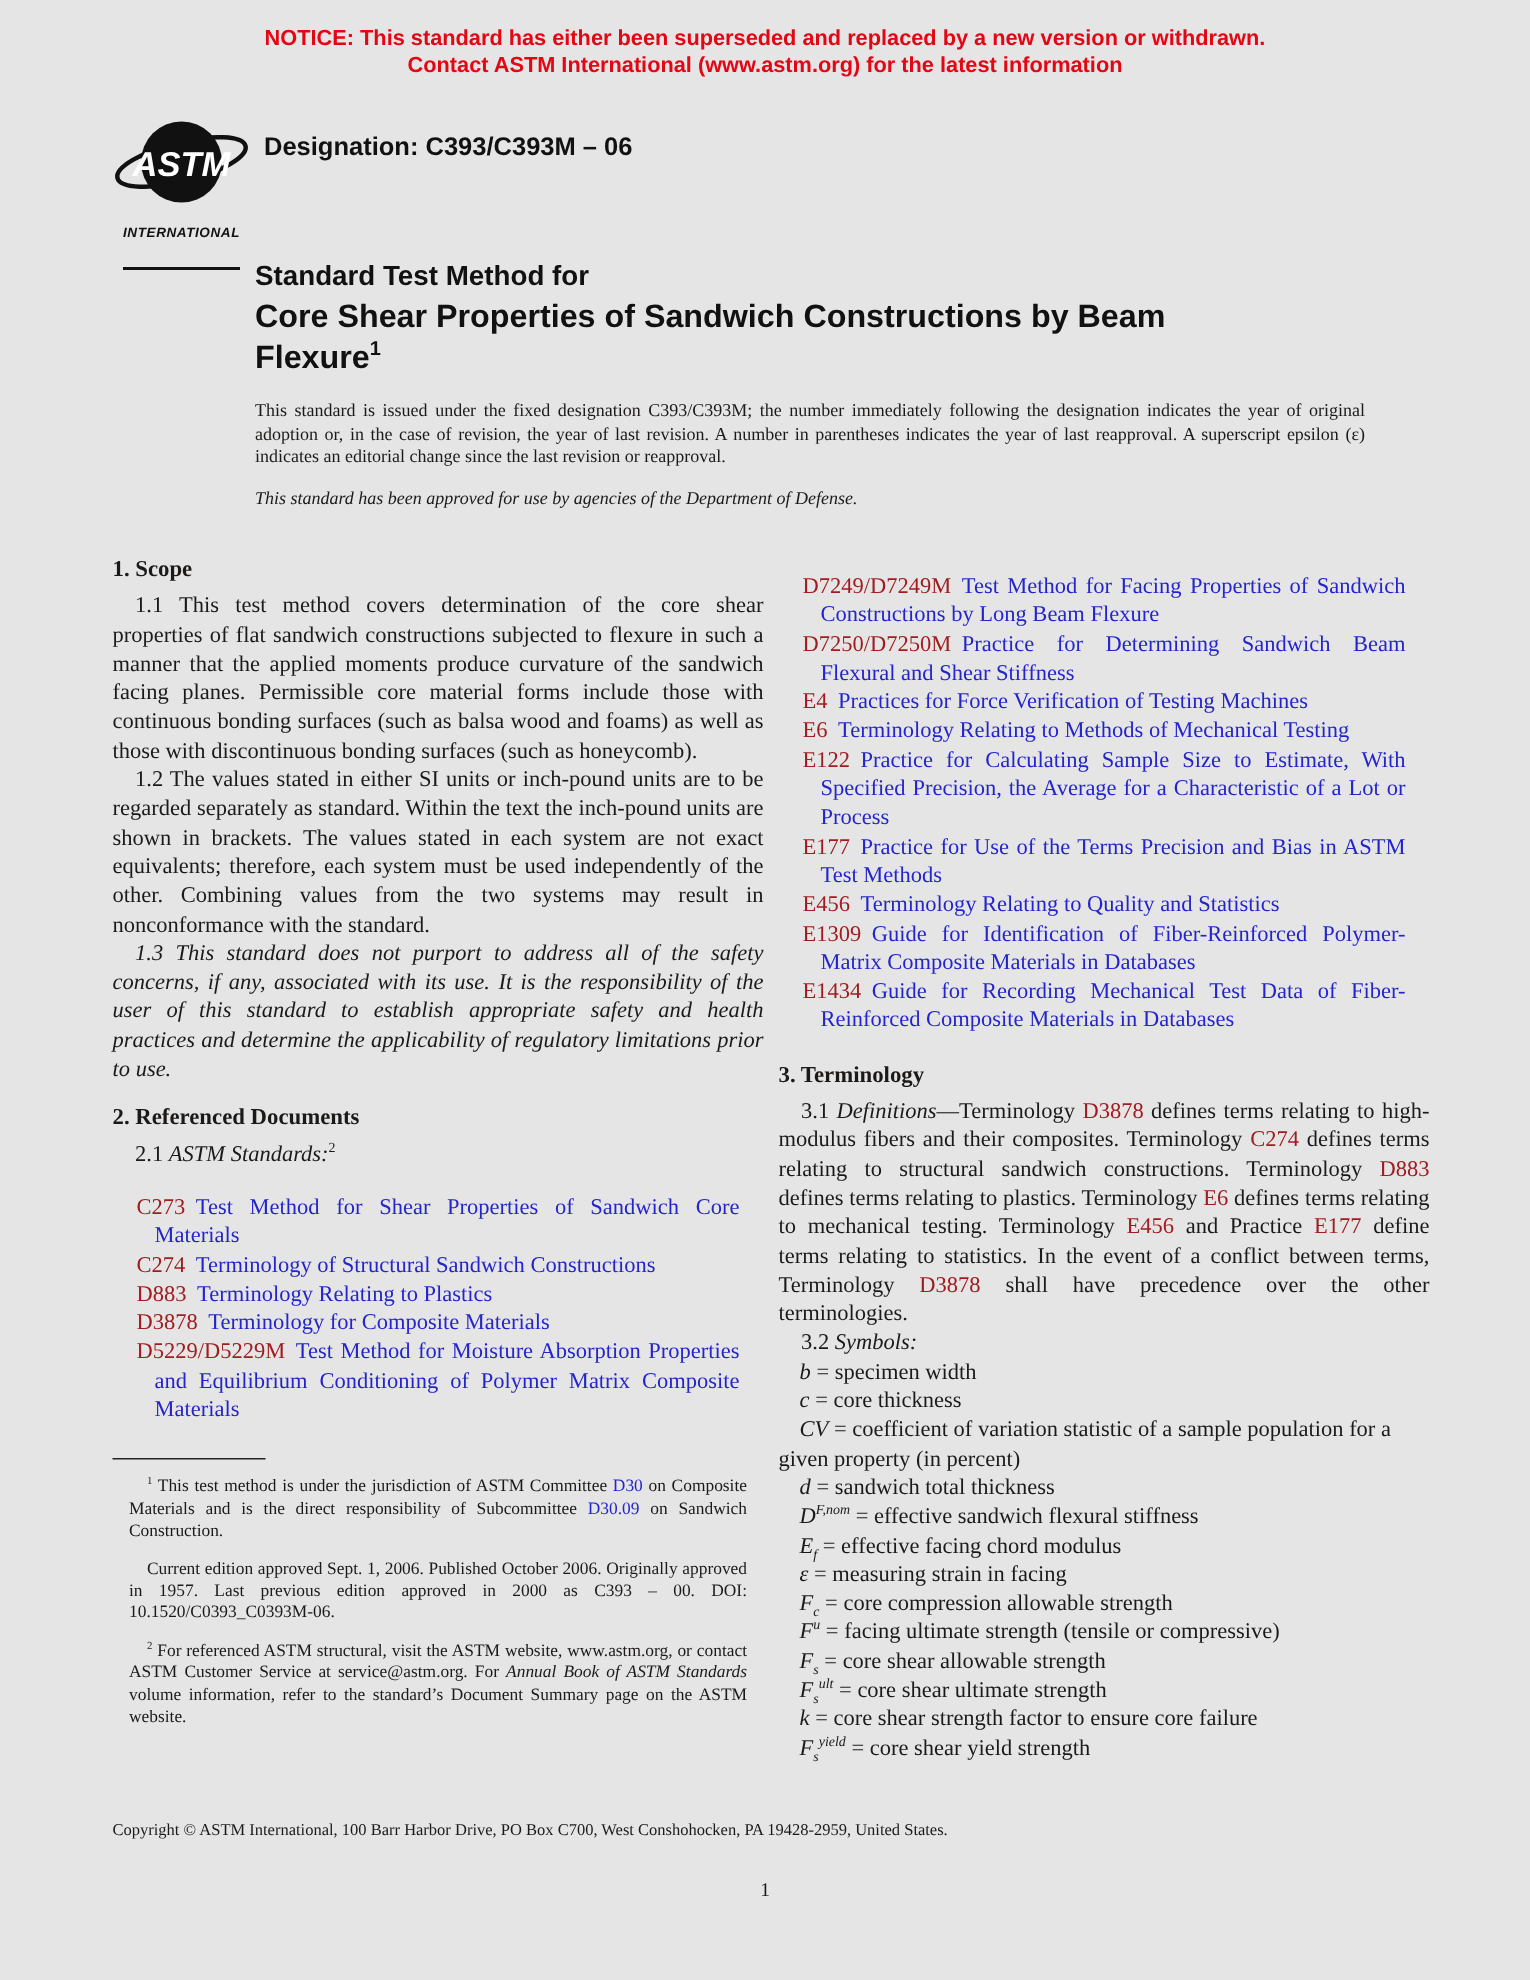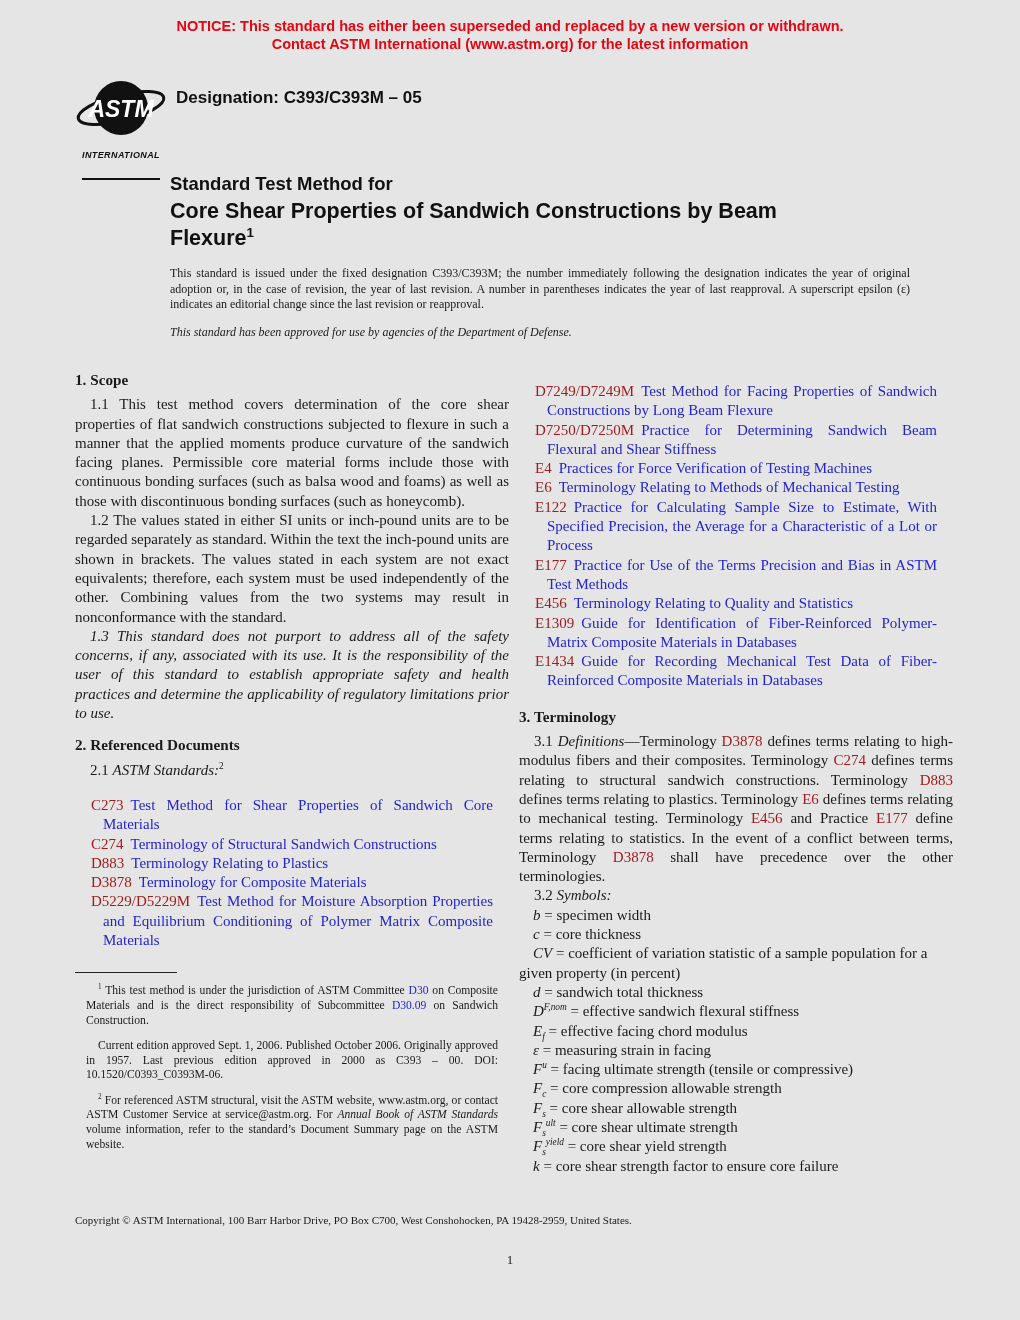--- a/index.html
+++ b/index.html
@@ -74,21 +74,21 @@
     <svg width="92" height="62" viewBox="0 0 92 62">
       <ellipse cx="46" cy="30" rx="44" ry="13" fill="none" stroke="#111" stroke-width="3" transform="rotate(-14 46 30)"></ellipse>
       <circle cx="46" cy="30" r="27" fill="#111"></circle>
       <text x="46" y="39" text-anchor="middle" font-family="Liberation Sans, sans-serif" font-size="23" font-weight="bold" font-style="italic" fill="#ffffff">ASTM</text>
     </svg>
     <div>
       <span class="logo-sub">INTERNATIONAL</span>
     </div>
   </div>
 
-  <div class="designation">Designation: C393/C393M – 05</div>
+  <div class="designation">Designation: C393/C393M – 06</div>
 
   <div class="title">
     <div class="title-l1">Standard Test Method for</div>
     <div class="title-l2"><span>Core Shear Properties of Sandwich Constructions by Beam Flexure</span><span class="sup">1</span></div>
   </div>
 
   <div class="issued">This standard is issued under the fixed designation C393/C393M; the number immediately following the designation indicates the year of original adoption or, in the case of revision, the year of last revision. A number in parentheses indicates the year of last reapproval. A superscript epsilon (ε) indicates an editorial change since the last revision or reapproval.</div>
   <div class="dod">This standard has been approved for use by agencies of the Department of Defense.</div>
 
   <div class="columns">
@@ -158,31 +158,31 @@
           <div class="sym-item"><span class="it">CV</span><span> = coefficient of variation statistic of a sample population for a given property (in percent)</span></div>
 
           <div class="sym-item"><span class="it">d</span><span> = sandwich total thickness</span></div>
 
           <div class="sym-item"><span class="it">D</span><span class="isup">F,nom</span><span> = effective sandwich flexural stiffness</span></div>
 
           <div class="sym-item"><span class="it">E</span><span class="isub">f</span><span> = effective facing chord modulus</span></div>
 
           <div class="sym-item"><span class="it">ε</span><span> = measuring strain in facing</span></div>
 
+          <div class="sym-item"><span class="it">F</span><span class="isub">c</span><span> = core compression allowable strength</span></div>
+
           <div class="sym-item"><span class="it">F</span><span class="isup">u</span><span> = facing ultimate strength (tensile or compressive)</span></div>
-
-          <div class="sym-item"><span class="it">F</span><span class="isub">c</span><span> = core compression allowable strength</span></div>
 
           <div class="sym-item"><span class="it">F</span><span class="isub">s</span><span> = core shear allowable strength</span></div>
 
           <div class="sym-item"><span class="it">F</span><span class="isub">s</span><span class="isup">ult</span><span> = core shear ultimate strength</span></div>
 
+          <div class="sym-item"><span class="it">k</span><span> = core shear strength factor to ensure core failure</span></div>
+
           <div class="sym-item"><span class="it">F</span><span class="isub">s</span><span class="isup">yield</span><span> = core shear yield strength</span></div>
-
-          <div class="sym-item"><span class="it">k</span><span> = core shear strength factor to ensure core failure</span></div>
         </div>
     </div>
 
   </div>
 
   <div class="copyright">Copyright © ASTM International, 100 Barr Harbor Drive, PO Box C700, West Conshohocken, PA 19428-2959, United States.</div>
   <div class="pageno">1</div>
 
 </div>
 

